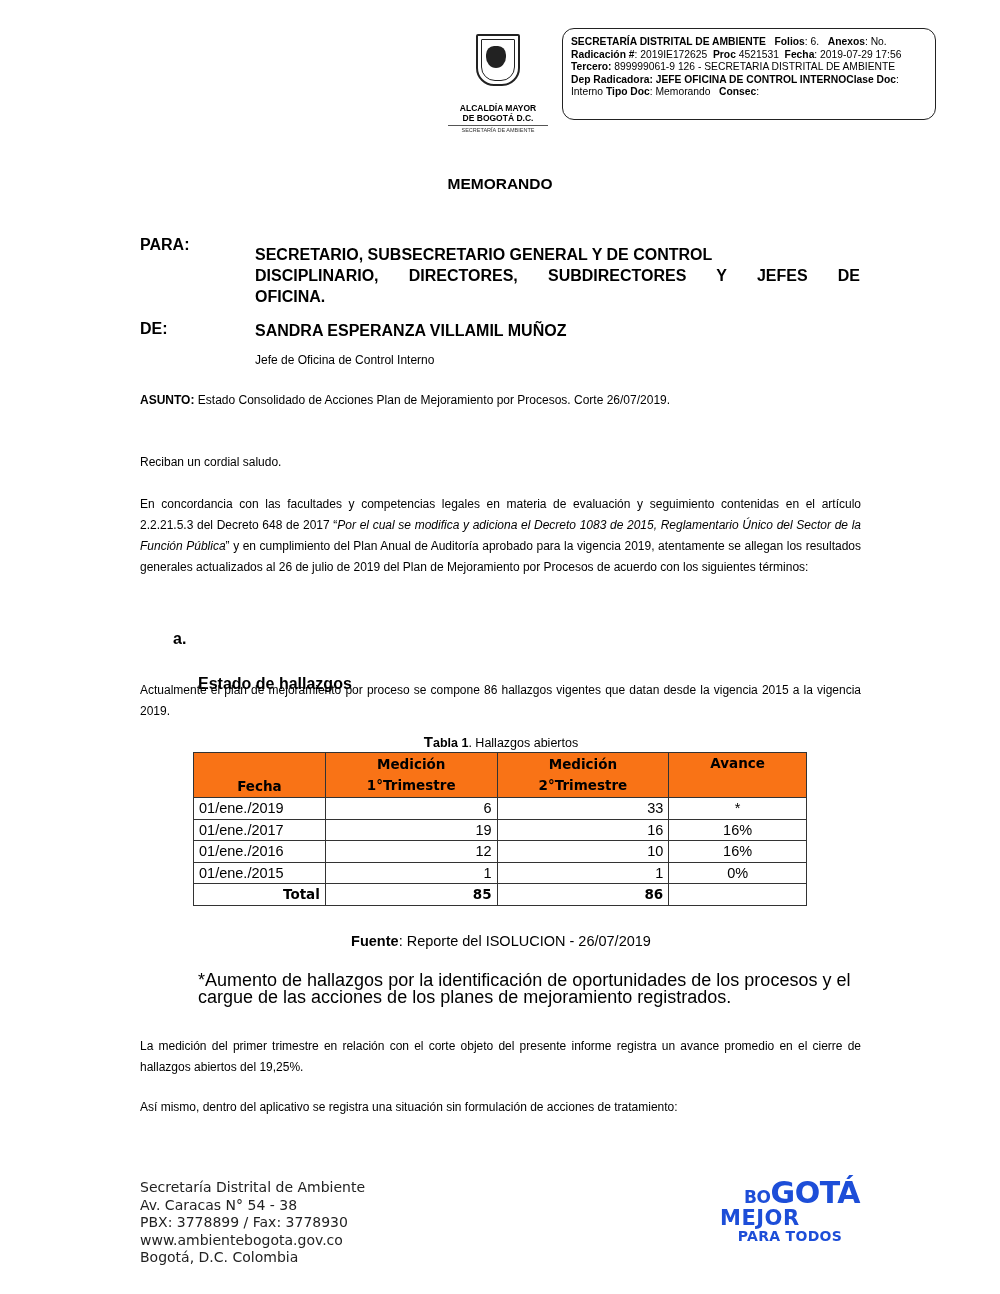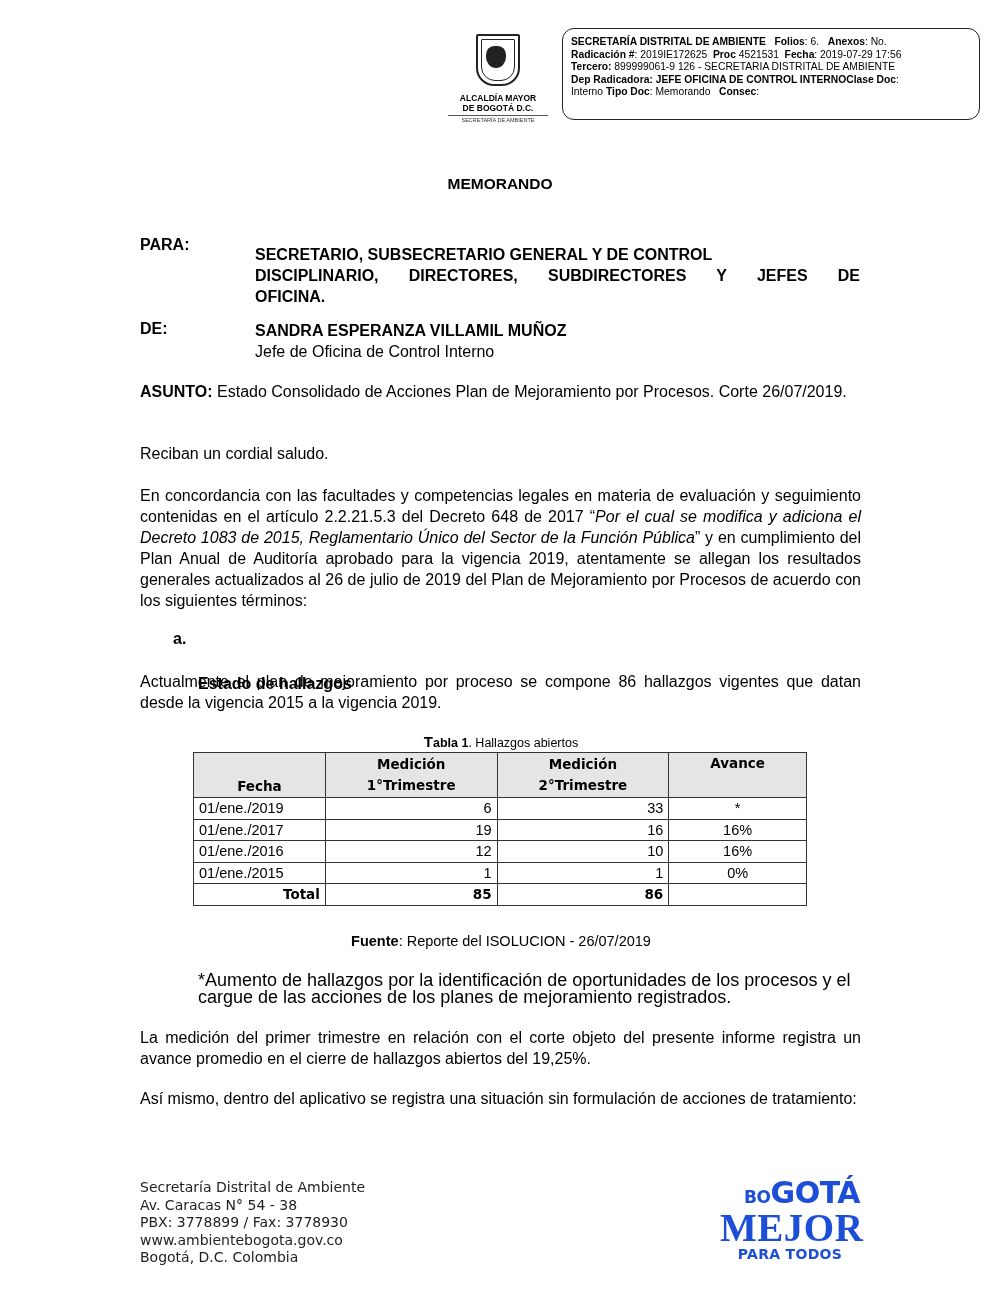--- a/index.html
+++ b/index.html
@@ -7,49 +7,49 @@
          font-family:"Liberation Sans", sans-serif; color:#000; }
   .abs { position:absolute; }
   
   .logo { left:448px; top:34px; width:100px; text-align:center; }
   .shield { width:40px; height:48px; margin:0 auto; border:2px solid #222; border-radius:2px 2px 18px 18px;
             position:relative; background:#fff; }
   .shield:before { content:""; position:absolute; left:8px; top:10px; width:20px; height:22px;
             background:#222; border-radius:40% 40% 50% 50%; }
   .shield:after { content:""; position:absolute; left:3px; top:3px; right:3px; bottom:3px;
             border:1px solid #222; border-radius:1px 1px 14px 14px; }
-  .logo .l1 { font-size:8.5px; font-weight:bold; margin-top:7px; line-height:10px; }
+  .logo .l1 { font-size:8.5px; font-weight:bold; margin-top:17px; line-height:10px; }
   .logo .l2 { font-size:8.5px; font-weight:bold; line-height:10px; border-bottom:1px solid #555; padding-bottom:2px; }
   .logo .l3 { font-size:5.5px; line-height:9px; color:#333; }
-  .stamp { left:562px; top:28px; width:418px; height:92px; border:1.5px solid #222; border-radius:12px;
+  .stamp { left:562px; top:28px; width:374px; height:92px; border:1.5px solid #222; border-radius:12px;
            box-sizing:border-box; padding:7px 8px; font-size:10.3px; line-height:12.6px; }
   .stamp b { font-weight:bold; }
   
   .title { left:0; width:1000px; top:175px; text-align:center; font-weight:bold; font-size:15.5px; }
   .lbl { font-weight:bold; font-size:16px; }
-  .txt { font-size:16px; line-height:21px; }
+  .txt { font-size:12px; line-height:21px;margin-top:9px; }
   .justify { text-align:justify; text-align-last:left; }
   
   .tcap { left:195px; width:612px; top:733px; text-align:center; font-size:12.5px; }
   .tcap .big { font-size:15px; font-weight:bold; }
   table.data { position:absolute; left:193px; top:752px; width:614px; border-collapse:collapse; font-size:14.5px; }
-  table.data th { background:#e5e5e5; font-family:"DejaVu Sans", sans-serif; font-weight:bold; font-size:13.5px;
+  table.data th { background:#f97316; font-family:"DejaVu Sans", sans-serif; font-weight:bold; font-size:13.5px;
                   border:1px solid #333; padding:0 4px; line-height:21px; height:44px; }
   table.data td { border:1px solid #333; padding:0 5px; height:20.5px; line-height:20px; }
   table.data td.num { text-align:right; }
   table.data td.ctr { text-align:center; }
   table.data tr.total td { font-weight:bold; font-family:"DejaVu Sans", sans-serif; font-size:13.5px; text-align:right; }
   .src { left:195px; width:612px; top:933px; text-align:center; font-size:14.5px; }
   .note { left:198px; width:660px; top:972px; font-size:18px; line-height:16.5px; }
   
   .foot { left:140px; top:1179px; font-size:14px; line-height:17.5px; color:#222; font-family:"DejaVu Sans", sans-serif; }
   .brand { left:720px; top:1178px; width:140px; text-align:right; color:#1d4ed8; font-family:"DejaVu Sans", sans-serif; font-weight:bold; line-height:1; }
   .brand .b1 { font-size:30px; letter-spacing:-0.5px; }
   .brand .b1 small { font-size:17px; }
-  .brand .b2 { font-size:39px; letter-spacing:0.5px; text-align:right;font-family:Liberation Serif, serif; }
+  .brand .b2 { font-size:21px; letter-spacing:0.5px; text-align:left; }
   .brand .b3 { font-size:14px; text-align:center; letter-spacing:0.3px; }
 </style>
 </head>
 <body>
 
 <div class="abs logo">
   <div class="shield"></div>
   <div class="l1">ALCALDÍA MAYOR</div>
   <div class="l2">DE BOGOTÁ D.C.</div>
   <div class="l3">SECRETARÍA DE AMBIENTE</div>

